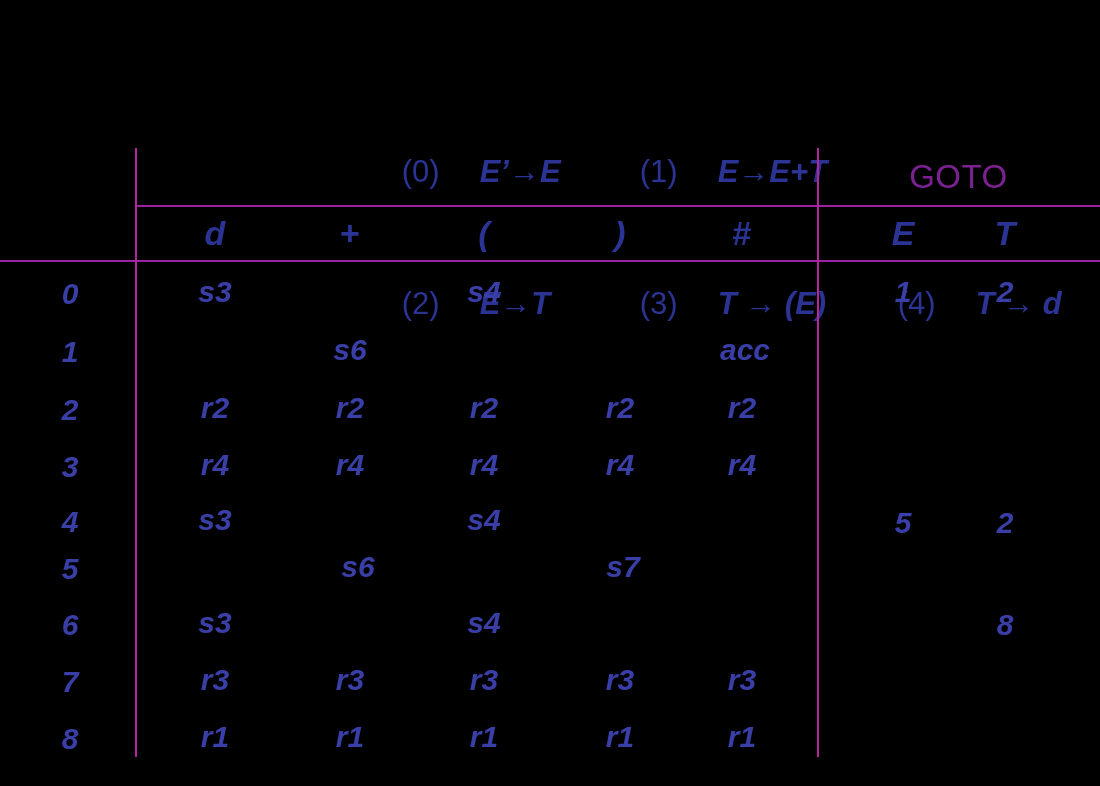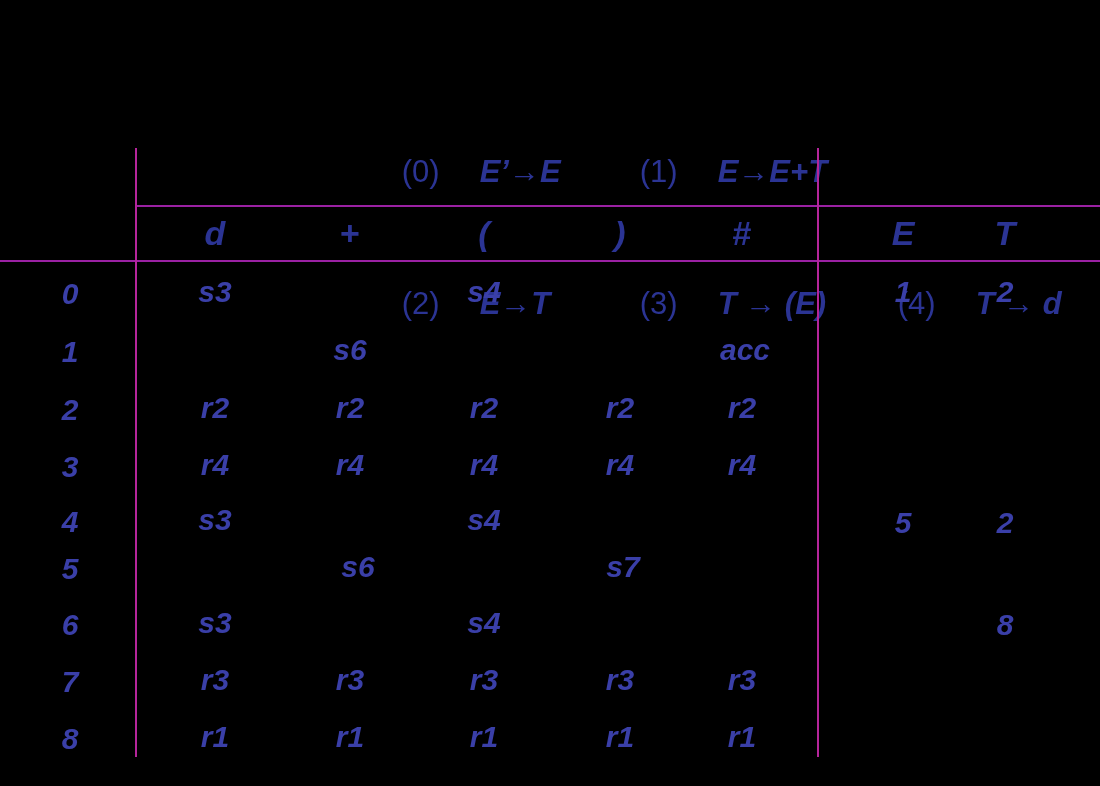--- a/index.html
+++ b/index.html
@@ -138,20 +138,21 @@
     </span>
   </div>
 
   <div class="hline" style="left:135px; top:205px; width:965px;"></div>
   <div class="hline" style="left:0px;   top:260px; width:1100px;"></div>
 
   <div class="vline" style="left:135px; top:148px; height:609px;"></div>
   <div class="vline" style="left:817px; top:148px; height:609px;"></div>
 
 
+  <div class="group-label" style="left:817px; top:158px; width:283px;">GOTO</div>
 
   <div class="col-head" style="left:215px;">d</div>
   <div class="col-head sym-plain" style="left:350px;">+</div>
   <div class="col-head" style="left:484px;">(</div>
   <div class="col-head" style="left:620px;">)</div>
   <div class="col-head sym-plain" style="left:742px;">#</div>
   <div class="col-head" style="left:903px;">E</div>
   <div class="col-head" style="left:1005px;">T</div>
 
   <div class="state-cell" style="top:277px;">0</div>

